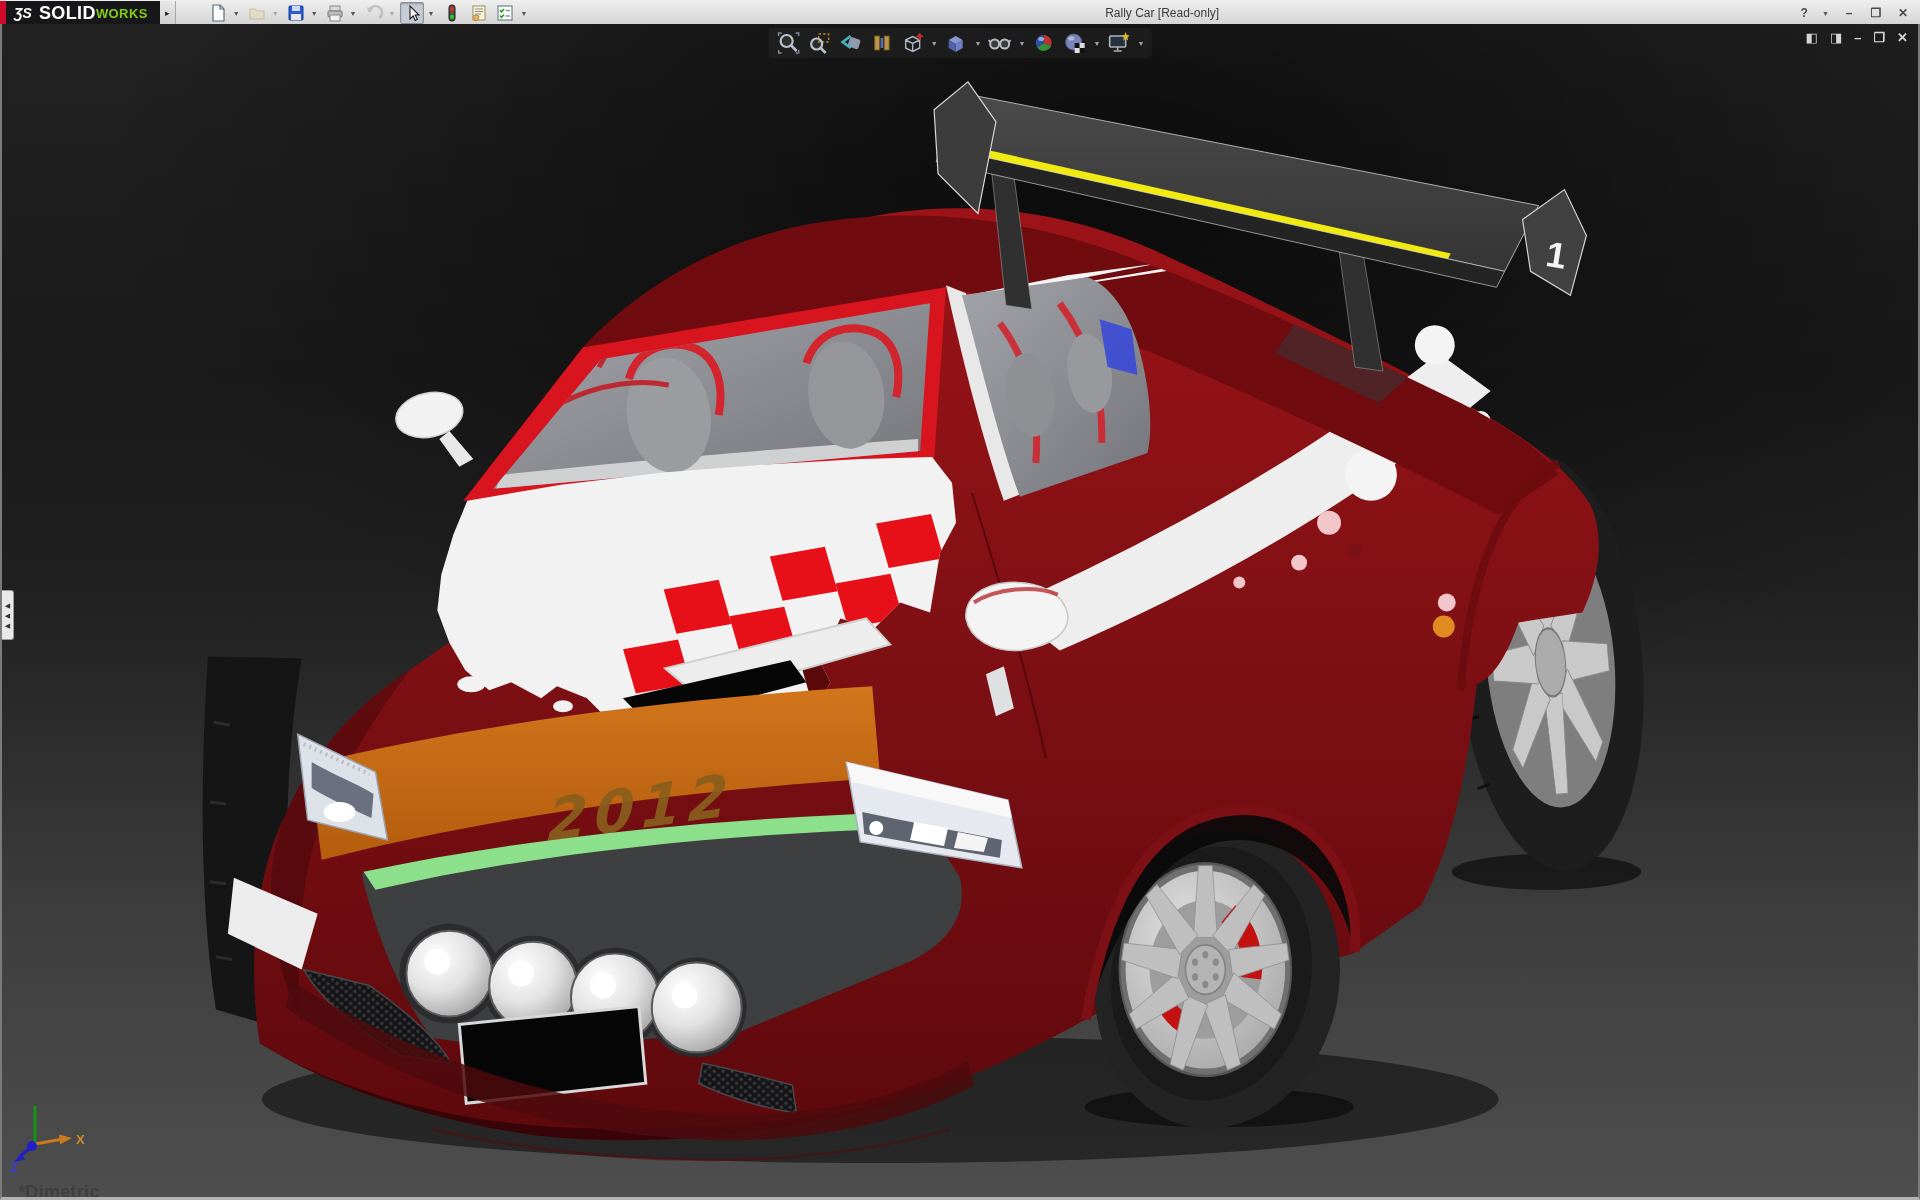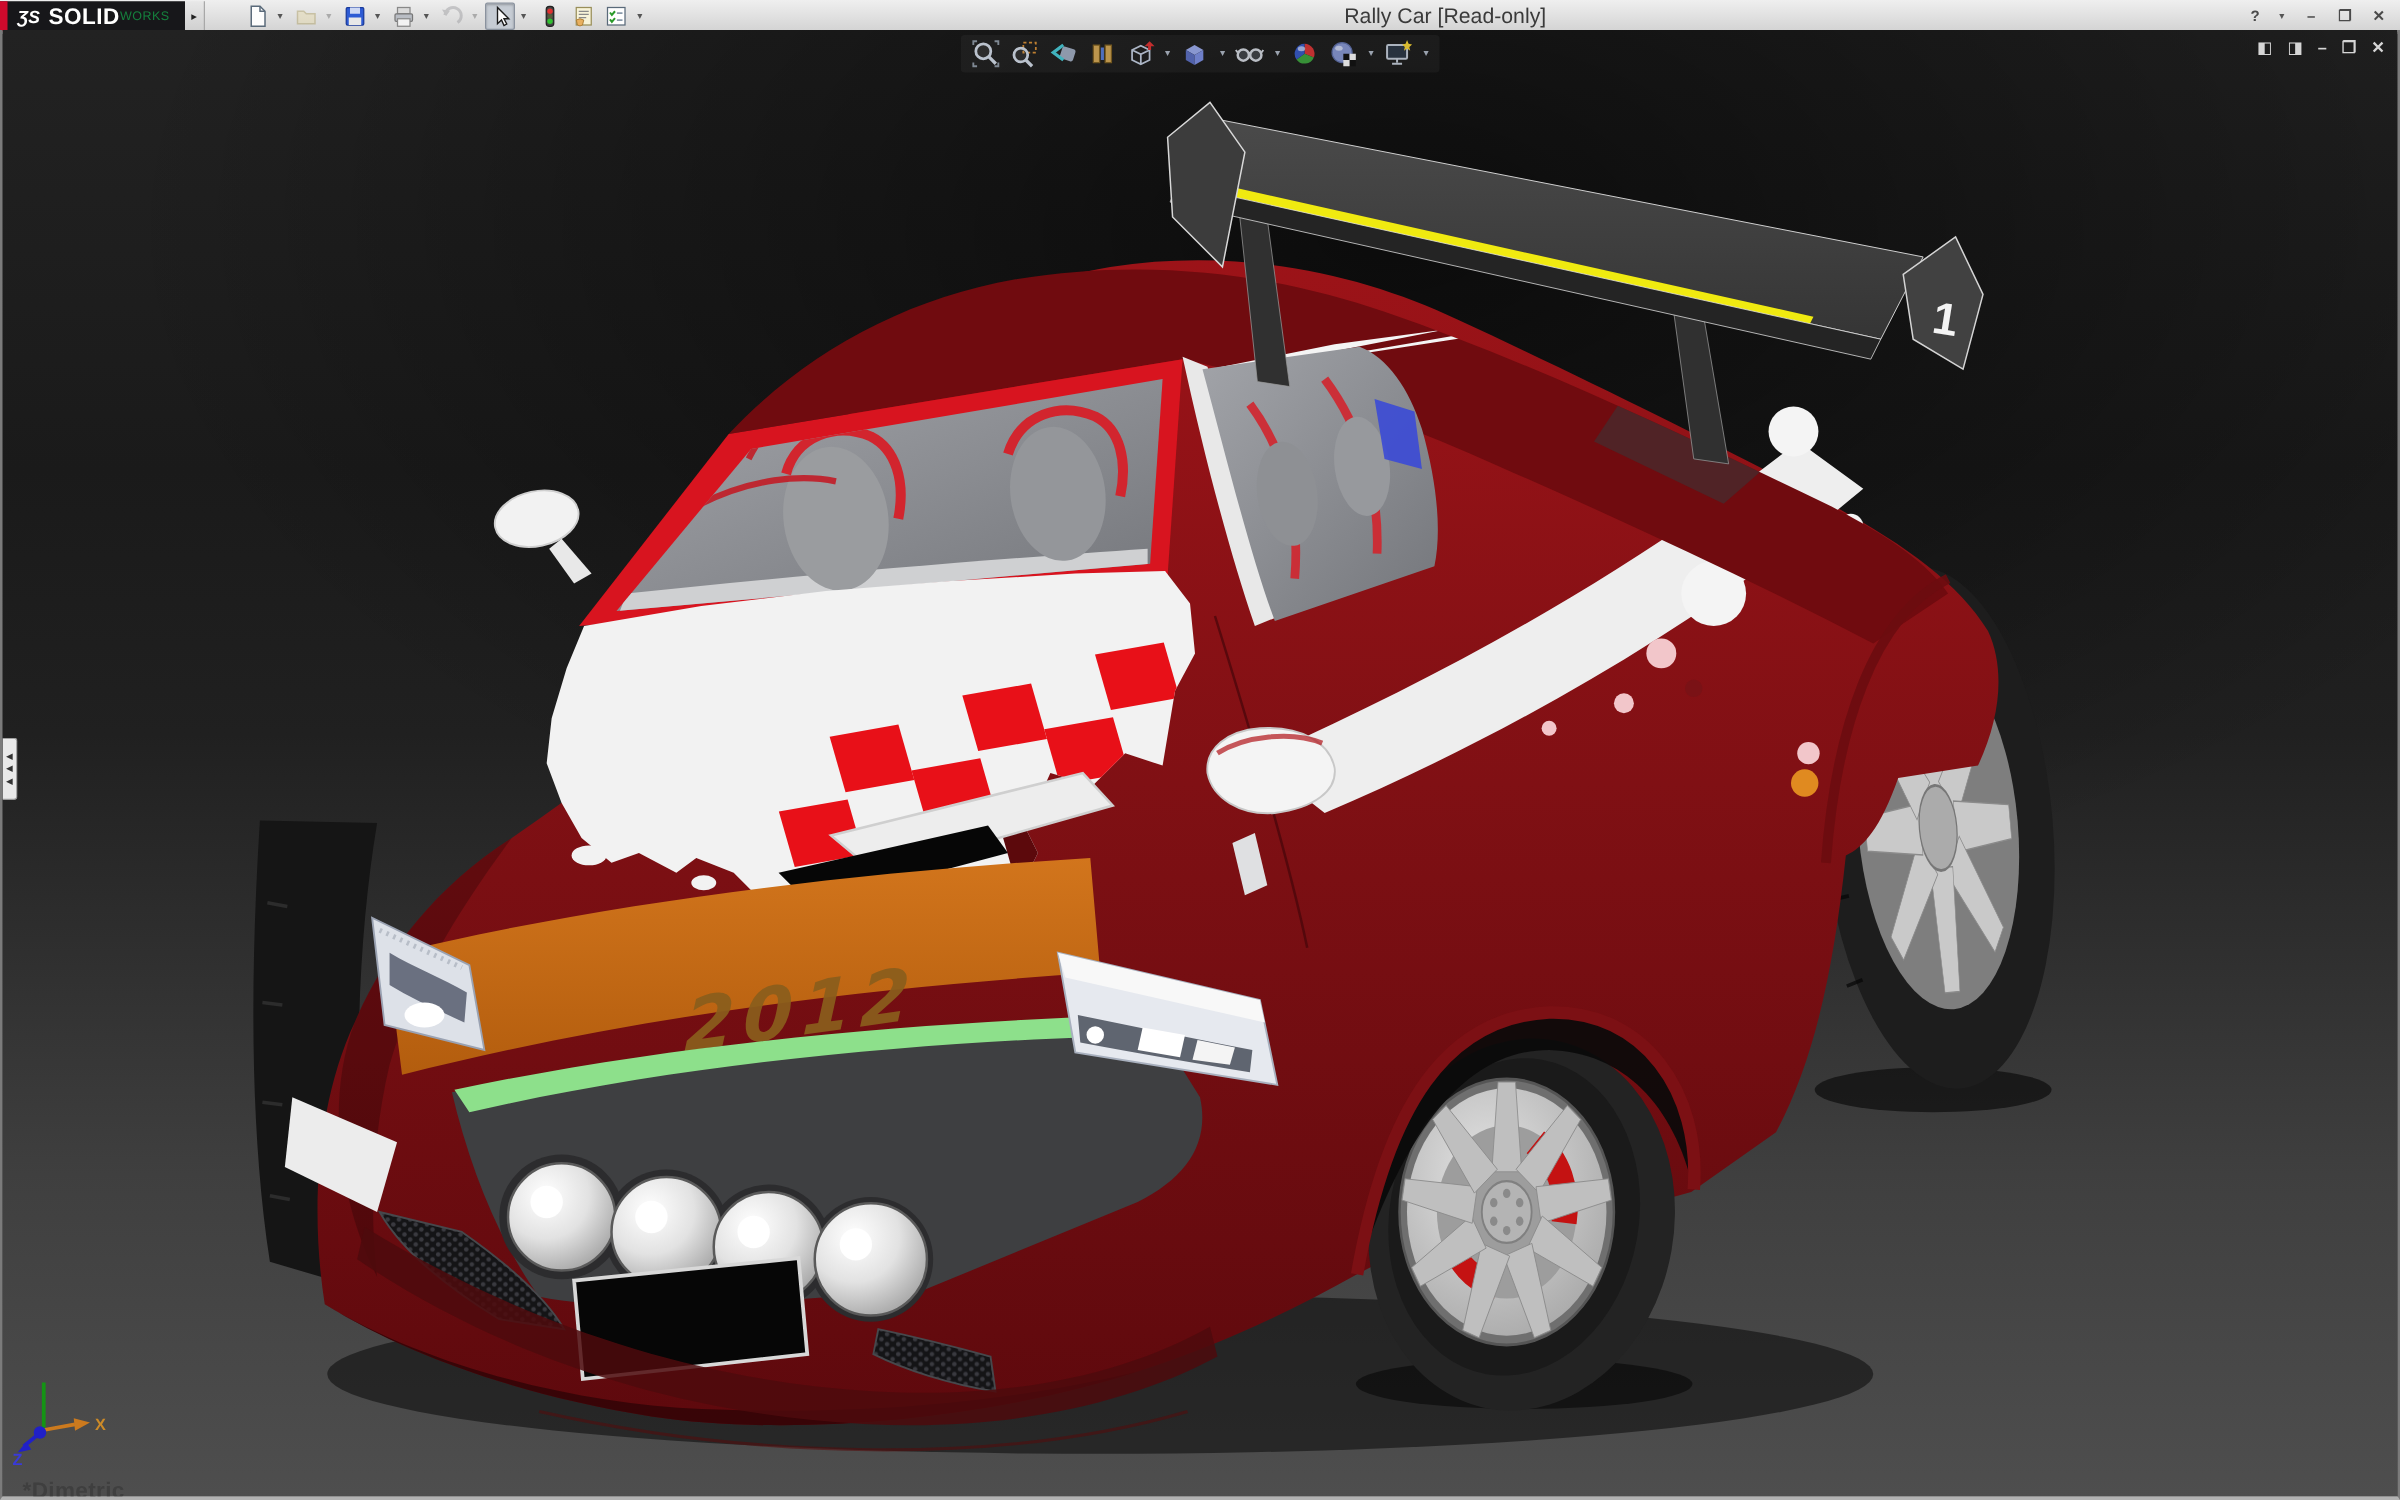--- a/index.html
+++ b/index.html
@@ -6,30 +6,30 @@
   *{box-sizing:border-box;}
   #app{position:relative;width:1920px;height:1200px;overflow:hidden;font-family:"Liberation Sans",sans-serif;background:#222;}
 
   
   .titlebar{position:absolute;left:0;top:0;width:1920px;height:27px;display:flex;align-items:center;
     background:linear-gradient(#efefef,#d2d2d2);border-bottom:1px solid #9e9e9e;}
   .logo-block{position:relative;height:24px;display:flex;align-items:center;background:#17171a;padding:0 12px 0 14px;}
   .logo-redstrip{position:absolute;left:0;top:0;width:6px;height:24px;background:#cf0a2c;}
   .logo-mark{color:#fff;font-weight:bold;font-style:italic;font-size:14px;margin-right:7px;}
   .logo-bold{color:#fff;font-weight:bold;font-size:18px;letter-spacing:.4px;}
-  .logo-light{color:#15803d;font-weight:normal;font-size:10px;letter-spacing:.4px;}
+  .logo-light{color:#84cc16;font-weight:bold;font-size:13px;letter-spacing:.4px;}
   .flyout-tab{width:16px;height:24px;display:flex;align-items:center;justify-content:center;
     background:linear-gradient(#e8e8e8,#cfcfcf);border-right:1px solid #a8a8a8;color:#222;font-size:9px;cursor:pointer;}
   .main-toolbar{display:flex;align-items:center;gap:3px;padding-left:30px;}
   .tool-btn{display:flex;align-items:center;justify-content:center;width:24px;height:22px;border-radius:2px;}
   .tool-btn.pressed{background:#c6ccd4;border:1px solid #8a929e;box-shadow:inset 0 1px 2px rgba(0,0,0,.25);}
   .tool-btn.disabled{opacity:.45;}
   .caret{font-size:7px;color:#555;margin:0 2px 0 0;}
   .caret.disabled{color:#aaa;}
-  .tb-title{flex:1;text-align:center;font-size:17px;color:#3a3a3a;white-space:nowrap;}
+  .tb-title{flex:1;text-align:center;font-size:12px;color:#3a3a3a;white-space:nowrap;}
   .win-controls{display:flex;align-items:center;gap:9px;padding-right:8px;color:#4a4a4a;}
   .win-controls .wc{width:18px;text-align:center;font-size:12px;font-weight:bold;cursor:pointer;}
 
   
   .viewport{position:absolute;left:0;top:24px;width:1920px;height:1176px;overflow:hidden;
     border-left:2px solid #7b7b7b;border-right:2px solid #7b7b7b;border-bottom:3px solid #b2b2b2;
     background:
       radial-gradient(ellipse 1500px 820px at 58% 14%, rgba(0,0,0,.62), rgba(0,0,0,0) 68%),
       linear-gradient(180deg,#222 0%,#1a1a1a 30%,#202020 48%,#2e2e2e 62%,#3f3f3f 78%,#4e4e4e 100%);}
   .car-svg{position:absolute;left:0;top:0;}

